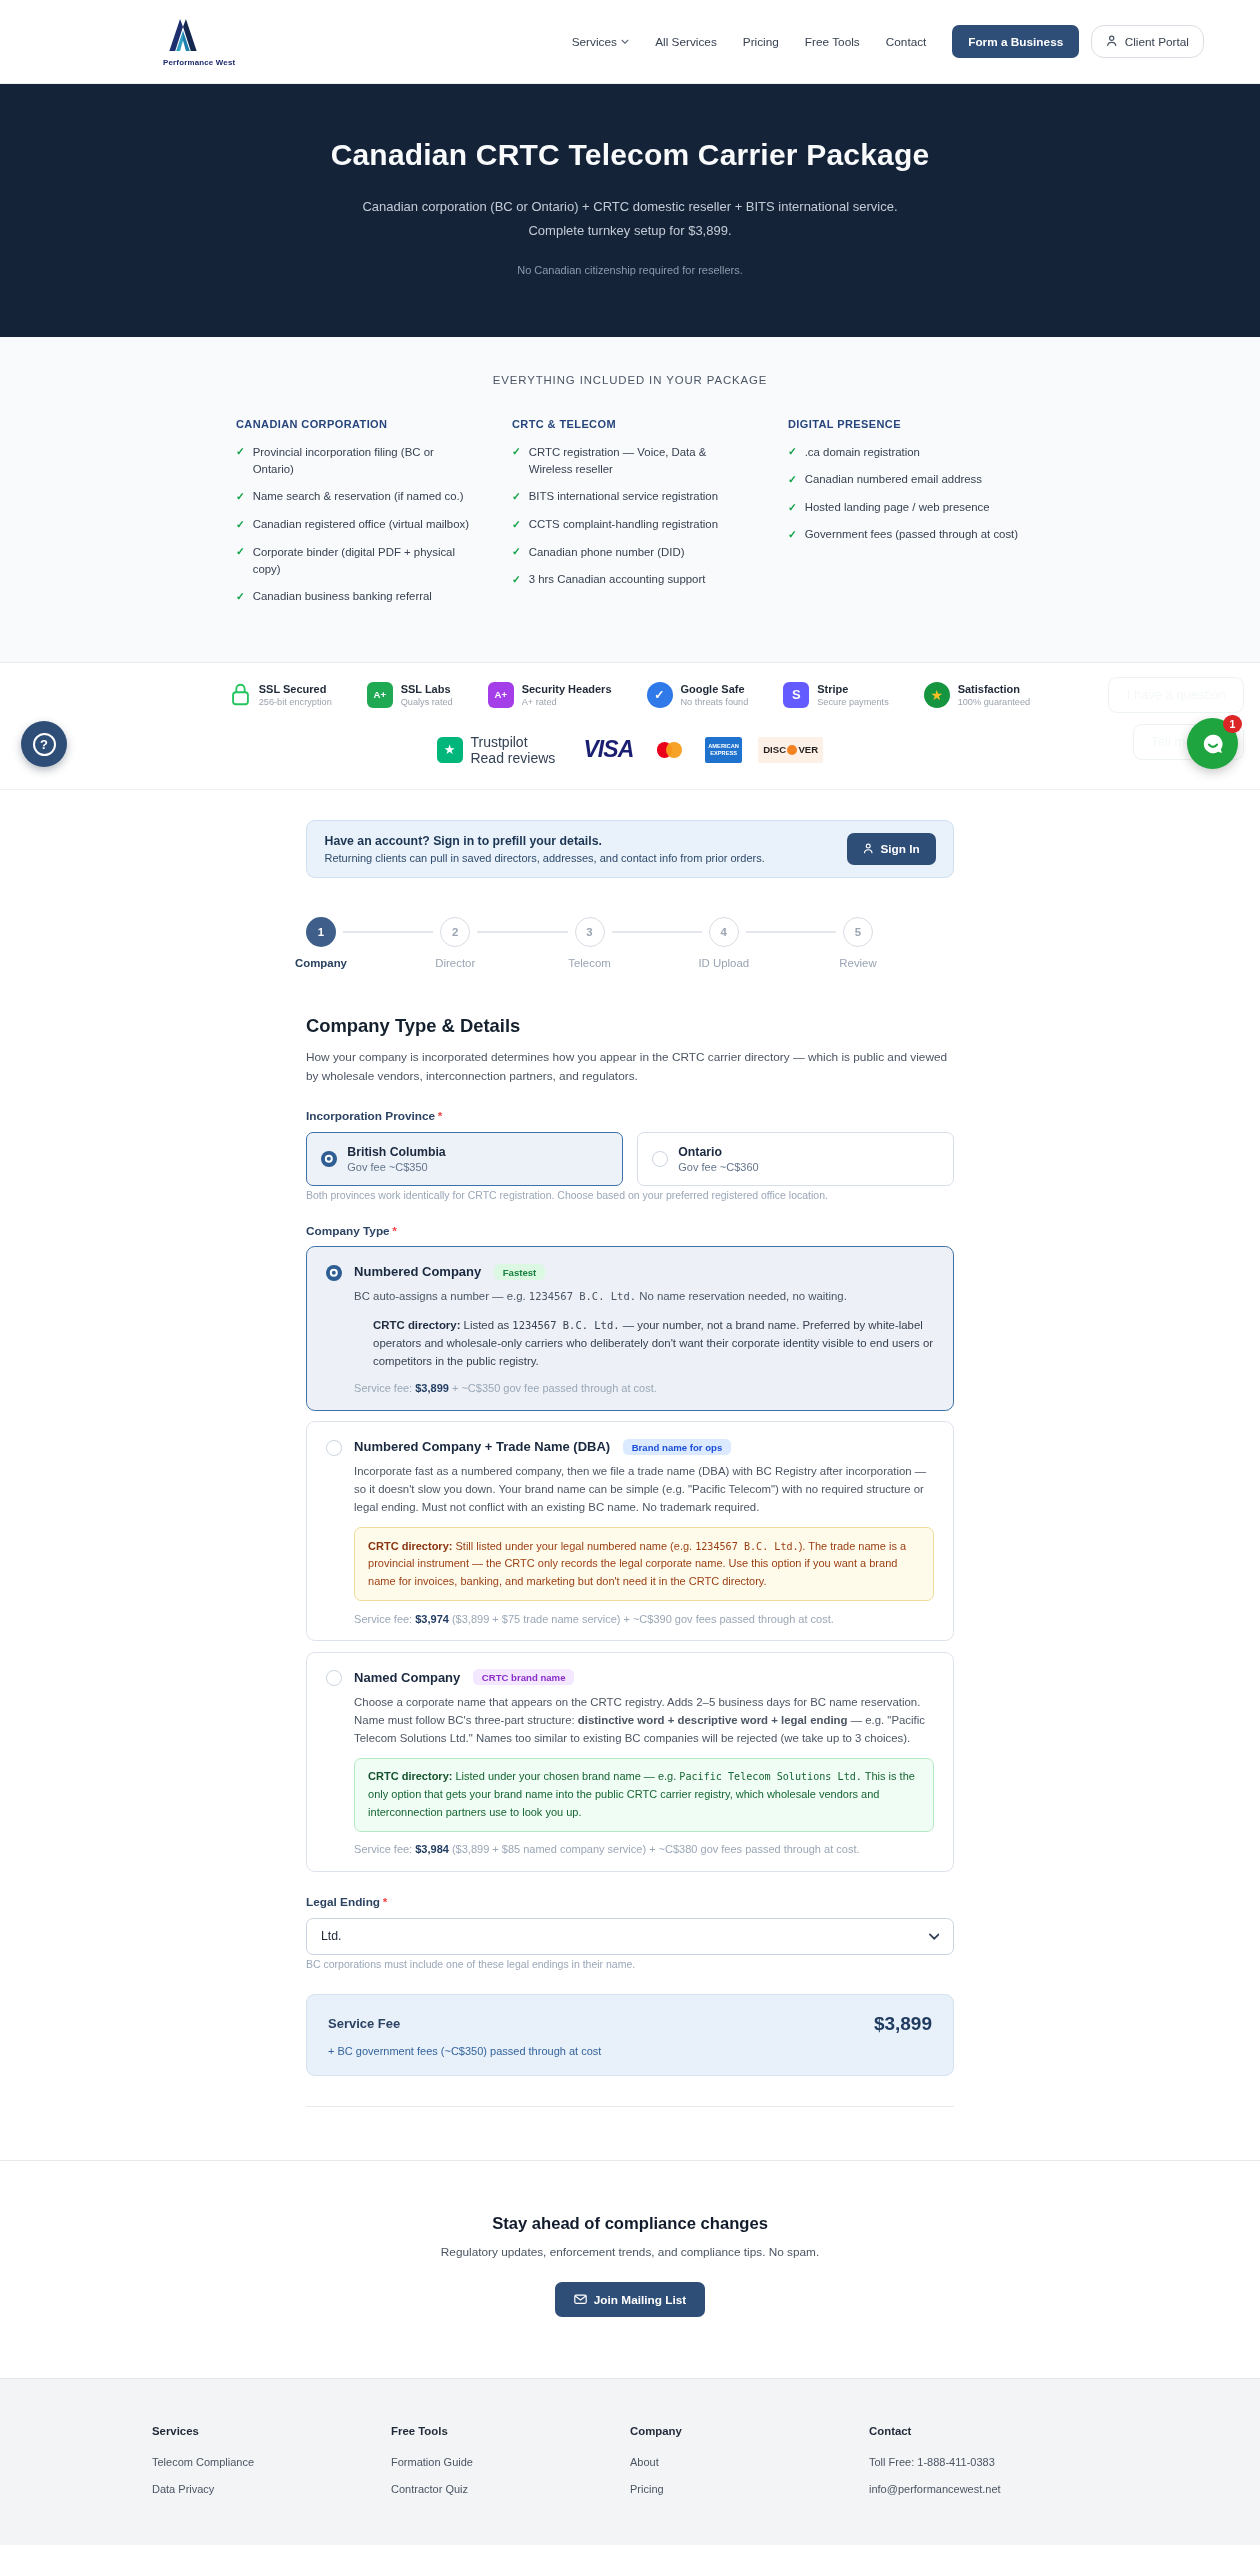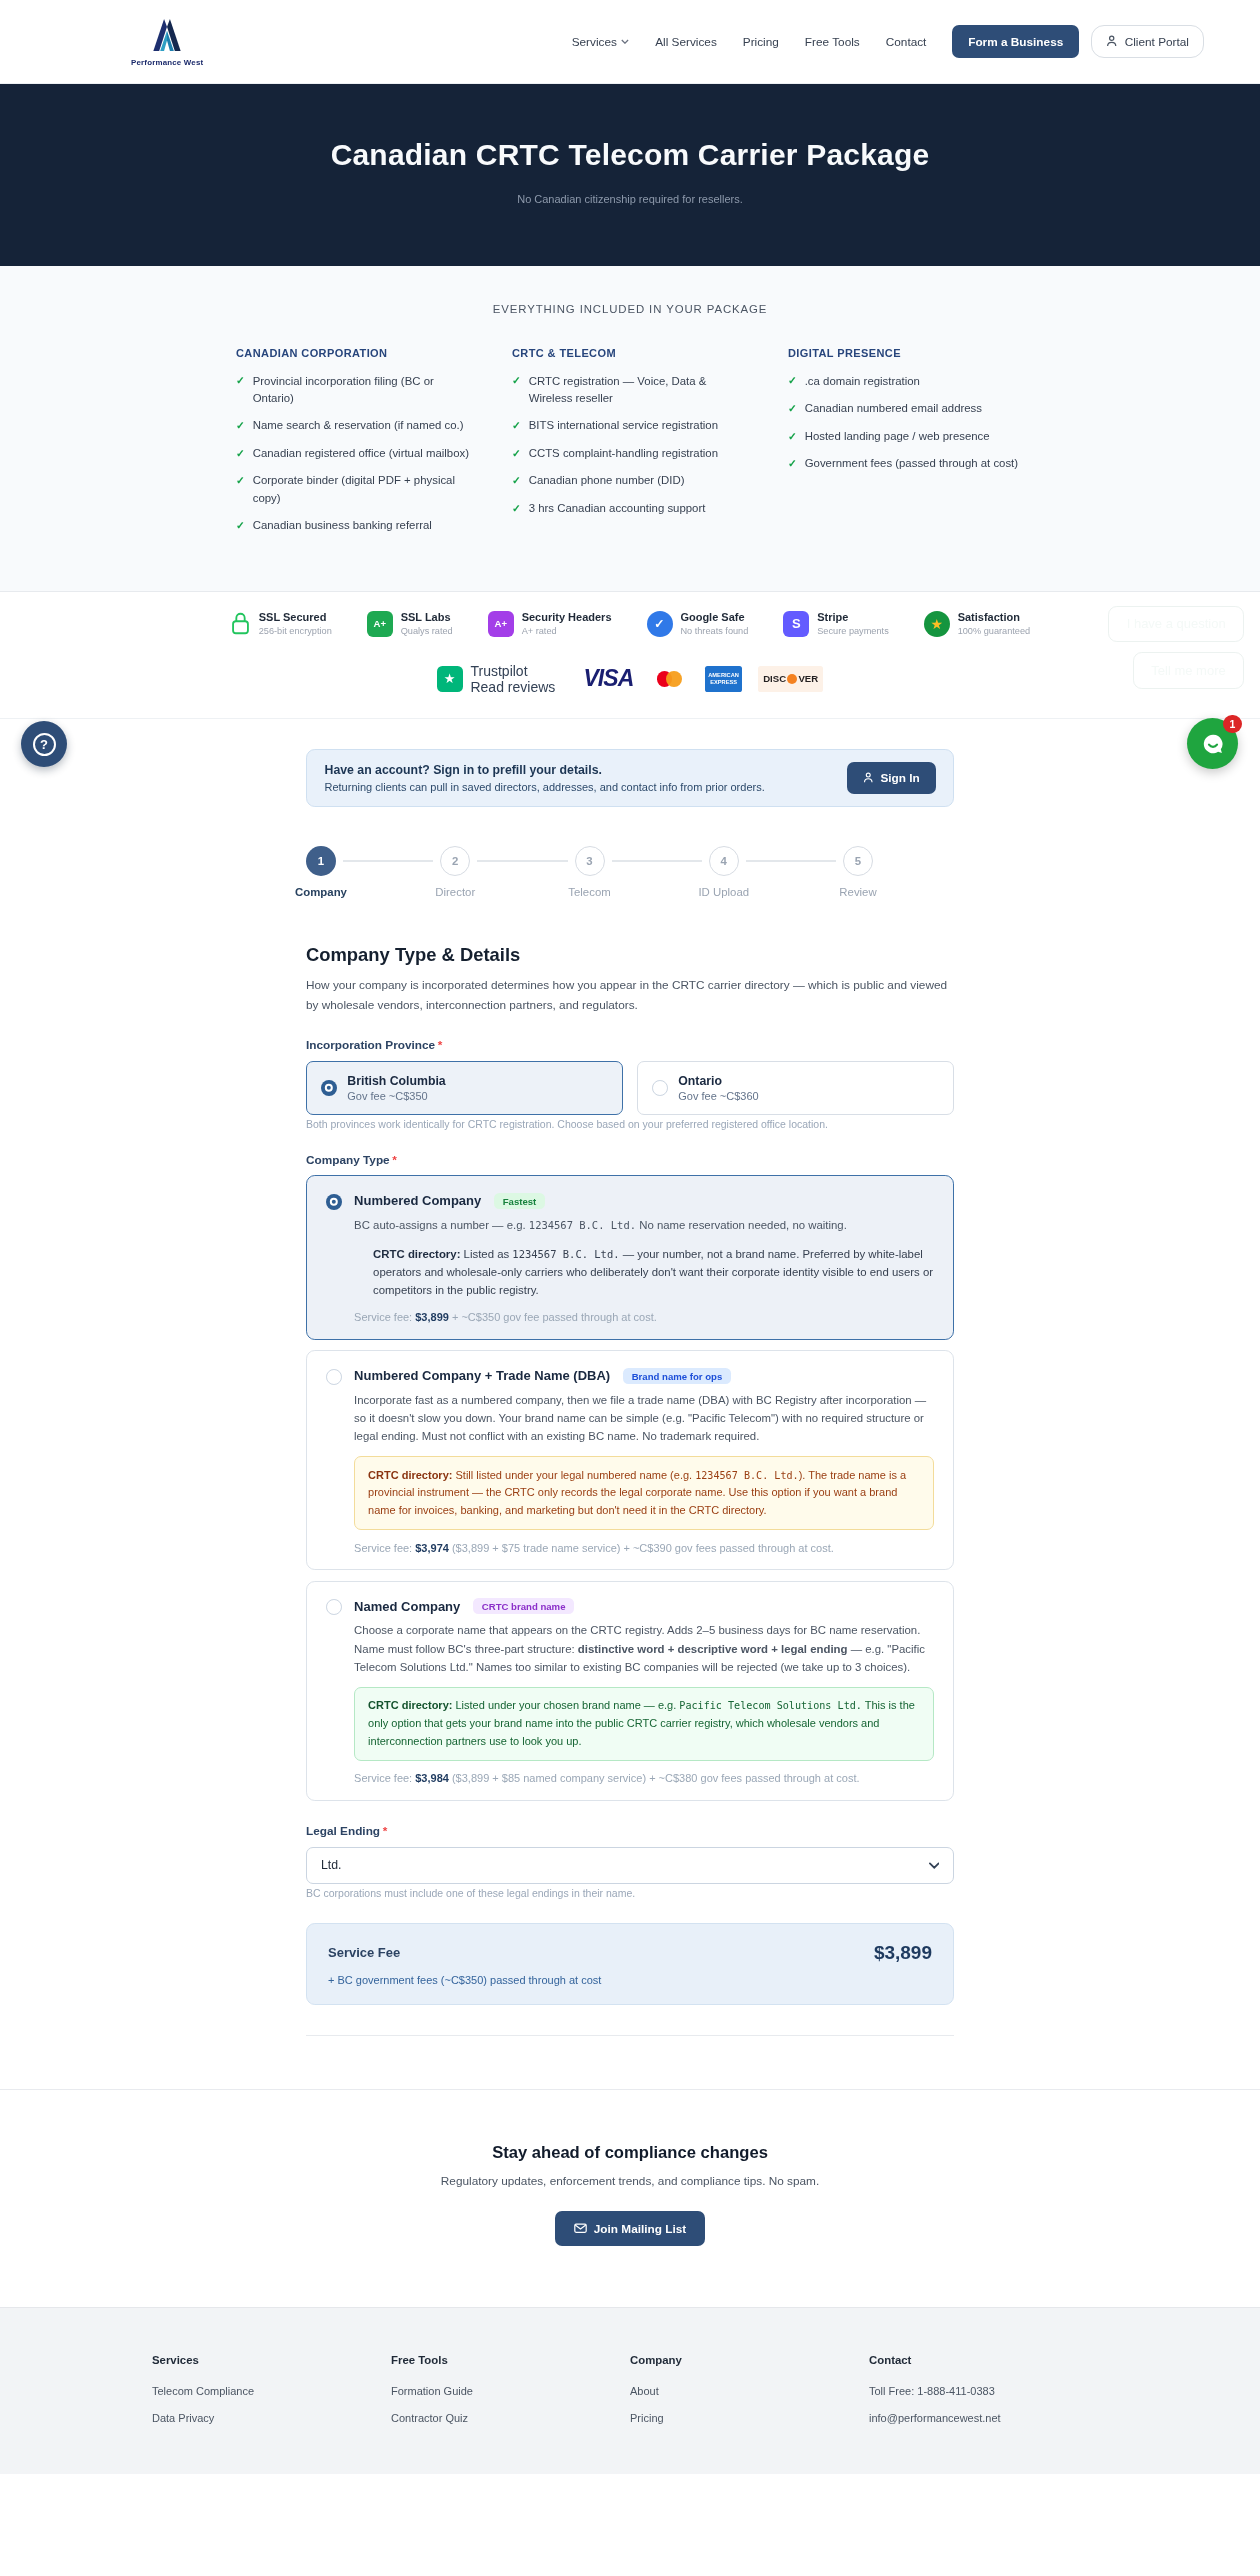--- a/index.html
+++ b/index.html
@@ -3,21 +3,21 @@
 <meta charset="utf-8">
 <style>
   * { margin:0; padding:0; box-sizing:border-box; }
   body { width:1260px; background:#ffffff; font-family:"Liberation Sans", sans-serif; color:#334155; position:relative; }
   .mono { font-family:"DejaVu Sans Mono", monospace; font-size:0.92em; }
 
   
   .hdr { height:84px; display:flex; align-items:center; padding:0 56px 0 131px; border-bottom:0.9px solid #edf0f3; background:#fff; }
   .logo { display:flex; flex-direction:column; align-items:center; gap:2.6px; }
   .logo svg { display:block; }
-  .logo-text { font-size:7.9px; font-weight:700; color:#1b2a6b; letter-spacing:0.2px; }
+  .logo-text { font-size:7.9px; font-weight:700; color:#1b2a6b; letter-spacing:0.2px;margin-left:32px; }
   .nav { margin-left:auto; display:flex; align-items:center; gap:26px; }
   .nav a { font-size:11.8px; color:#374151; text-decoration:none; font-weight:500; display:flex; align-items:center; gap:4.4px; cursor:pointer; }
   .hdr-btns { display:flex; align-items:center; gap:12.3px; margin-left:26px; }
   .btn-navy { background:#2e4d77; color:#fff; border:none; border-radius:7px; font-size:11.8px; font-weight:600; padding:9.6px 15.8px; display:inline-flex; align-items:center; gap:7px; cursor:pointer; font-family:inherit;text-align:center; }
   .btn-outline { background:#fff; color:#374151; border:0.9px solid #d9dee4; border-radius:13px; font-size:11.8px; font-weight:500; padding:8.8px 14px; display:inline-flex; align-items:center; gap:7px; cursor:pointer; font-family:inherit; }
 
   
   .hero { background:#152338; text-align:center; padding:54px 0 61px; }
   .hero h1 { color:#f8fafc; font-size:30px; font-weight:700; letter-spacing:0.2px; }
   .hero .sub { margin:23px auto 0; width:560px; color:#c3cbd6; font-size:13px; line-height:1.85; }
@@ -175,20 +175,21 @@
           <circle cx="7" cy="4" r="2.6" fill="none" stroke="#4b5563" stroke-width="1.5"></circle>
           <path d="M2 13.5c0-3 2.2-4.6 5-4.6s5 1.6 5 4.6" fill="none" stroke="#4b5563" stroke-width="1.5"></path>
         </svg>
       <span>Client Portal</span>
     </button>
   </div>
 </div>
 
 <div class="hero">
   <h1>Canadian CRTC Telecom Carrier Package</h1>
+  <div class="sub">Canadian corporation (BC or Ontario) + CRTC domestic reseller + BITS international service. Complete turnkey setup for $3,899.</div>
   <div class="note">No Canadian citizenship required for resellers.</div>
 </div>
 
 <div class="included">
   <div class="cap">EVERYTHING INCLUDED IN YOUR PACKAGE</div>
   <div class="inc-grid">
     <div class="inc-col">
       <h3>CANADIAN CORPORATION</h3>
       <div class="inc-item">
           <span class="chk">✓</span>

